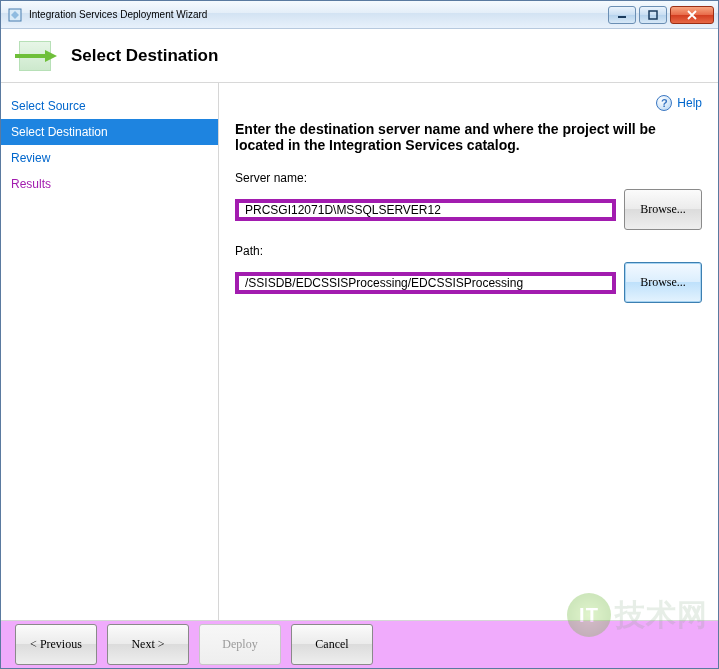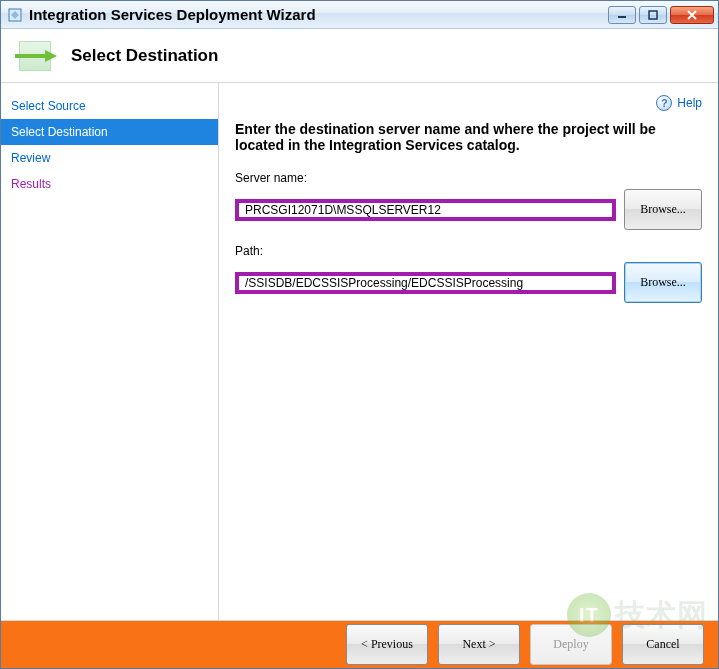--- a/index.html
+++ b/index.html
@@ -16,21 +16,21 @@
     height:28px;
     background:linear-gradient(to bottom,#f5fafe 0%,#e4eef8 45%,#d3e3f3 46%,#e8f1fb 100%);
     border-bottom:1px solid #b7c9de;
     display:flex; align-items:center;
     padding:0 4px 0 6px;
   }
   .titlebar .app-icon {
     width:16px; height:16px; margin-right:6px;
     display:flex; align-items:center; justify-content:center;
   }
-  .titlebar .title-text { flex:1; color:#000; font-size:15px;font-weight:bold; }
+  .titlebar .title-text { flex:1; color:#000; font-size:10px; }
   .win-controls { display:flex; gap:3px; }
   .win-btn {
     width:28px; height:18px;
     border:1px solid #6b8fb4;
     border-radius:3px;
     background:linear-gradient(to bottom,#eaf3fc,#c9def2 49%,#b5d2ec 50%,#d7e8f7);
     display:flex; align-items:center; justify-content:center;
     font-size:10px; color:#1a3b5d;
     cursor:default;
   }
@@ -130,24 +130,24 @@
   }
   .btn:disabled, .btn.disabled {
     color:#9a9a9a;
     border-color:#c7c7c7;
     background:linear-gradient(to bottom,#f7f7f7,#eeeeee);
   }
   
   .footer {
     height:48px;
     border-top:1px solid #d6d6d6;
-    display:flex; align-items:center; justify-content:flex-end;
+    display:flex; align-items:center; justify-content:flex-start;
     gap:10px;
     padding:0 14px;
-    background:#f97316;
+    background:#f0abfc;
   }
   .footer .btn { min-width:82px; }
   
   .watermark {
     position:absolute; right:10px; bottom:31px;
     font-size:30px; color:rgba(120,160,120,0.18);
     font-weight:bold; letter-spacing:1px;
     pointer-events:none;
     display:flex; align-items:center; gap:4px;
   }

